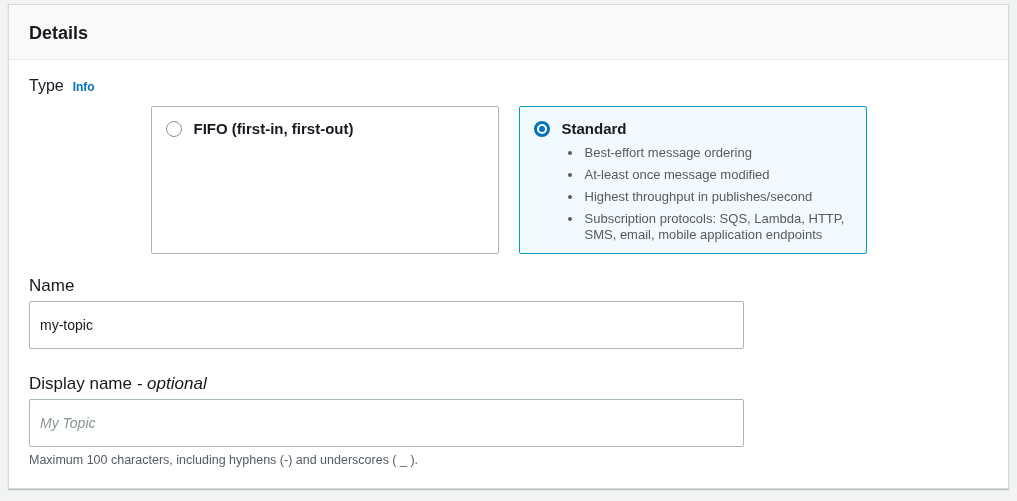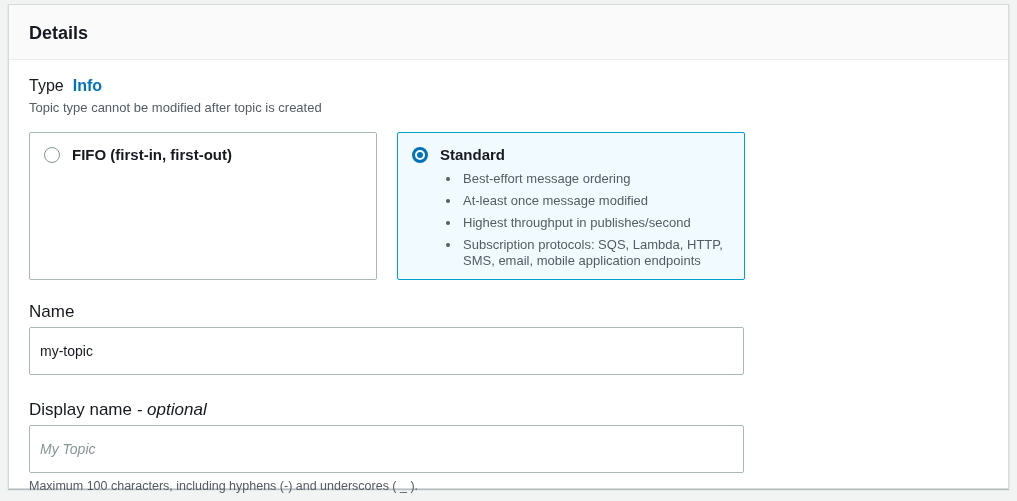--- a/index.html
+++ b/index.html
@@ -32,35 +32,35 @@
   }
   .panel-body { padding: 16px 20px 20px 20px; }
 
   .label-row { display: flex; align-items: baseline; }
   .field-label {
     font-size: 16px;
     color: #16191f;
     line-height: 20px;
   }
   .info-link {
-    font-size: 16px;
+    font-size: 12px;
     font-weight: 700;
     color: #0073bb;
     margin-left: 9px;
     text-decoration: none;
     cursor: pointer;
   }
   .field-desc {
     font-size: 13px;
     color: #545b64;
     margin-top: 3px;
     line-height: 17px;
   }
 
-  .cards { display: flex; gap: 20px; margin-top: 16px; }
+  .cards { display: flex; gap: 20px; margin-top: 10px; justify-content: center; }
   .card {
     width: 348px;
     height: 148px;
     border: 1px solid #aab7b8;
     border-radius: 2px;
     background: #ffffff;
     padding: 13px 14px;
     cursor: pointer;
   }
   .card.selected {
@@ -144,21 +144,20 @@
   <div class="panel-header">
     <span class="panel-title">Details</span>
   </div>
   <div class="panel-body">
 
     <div>
       <div class="label-row">
         <span class="field-label">Type</span>
         <a class="info-link">Info</a>
       </div>
-      <div class="field-desc">Topic type cannot be modified after topic is created</div>
 
       <div class="cards">
 
         <div class="card">
           <div class="card-title-row">
             <span class="radio"></span>
             <span class="card-title">FIFO (first-in, first-out)</span>
           </div>
         </div>
 

